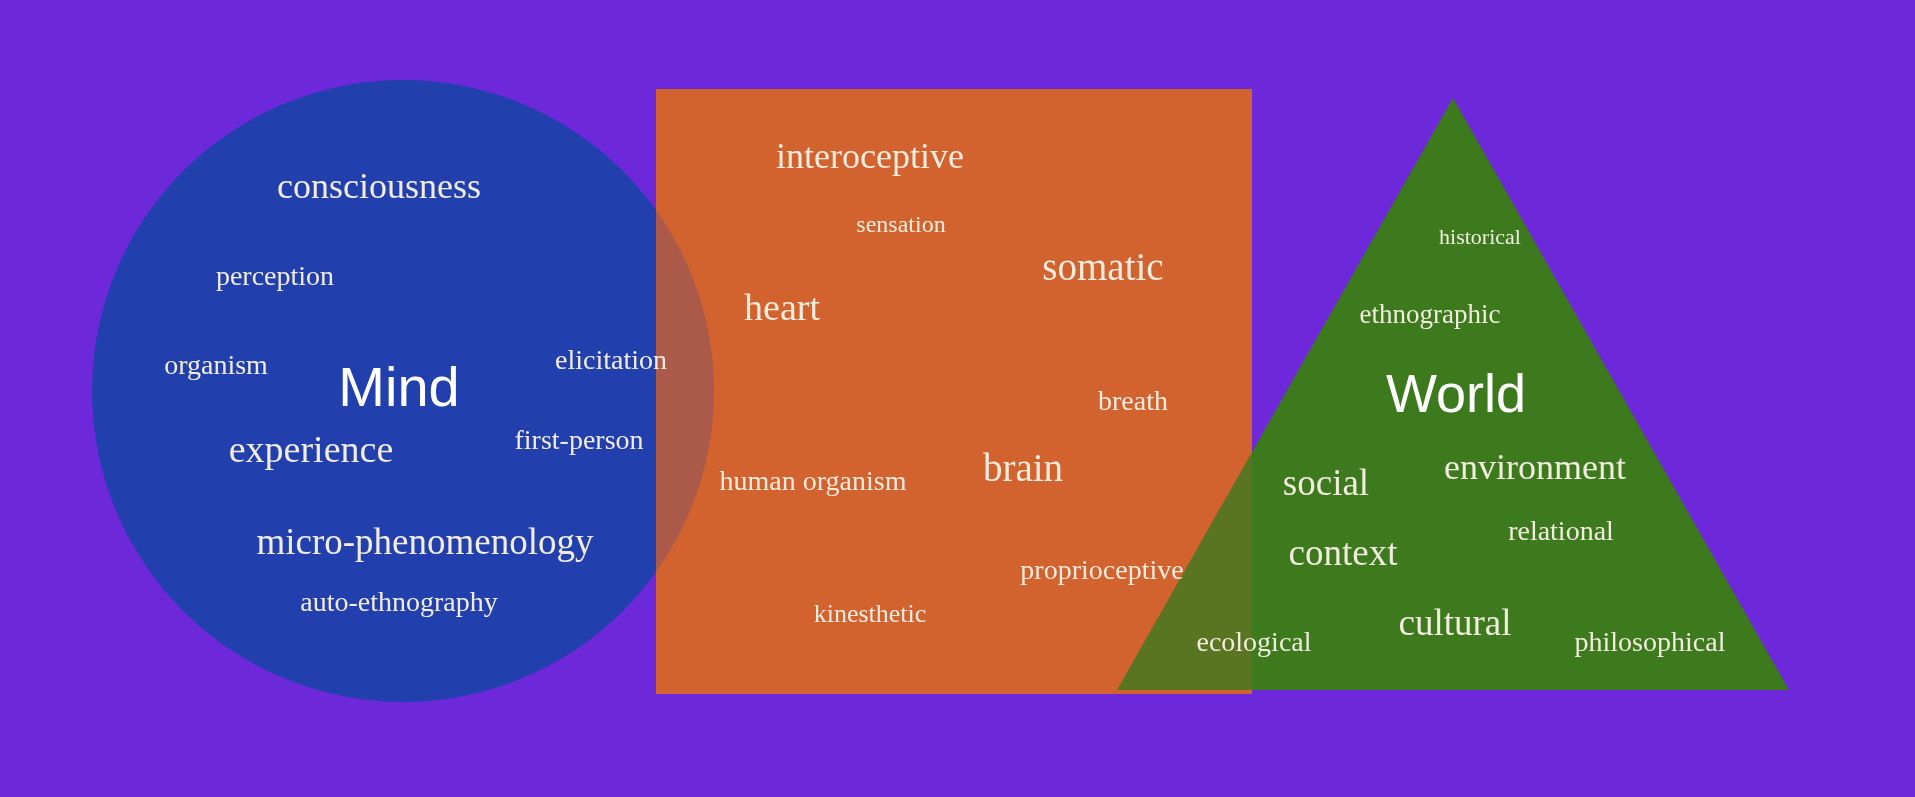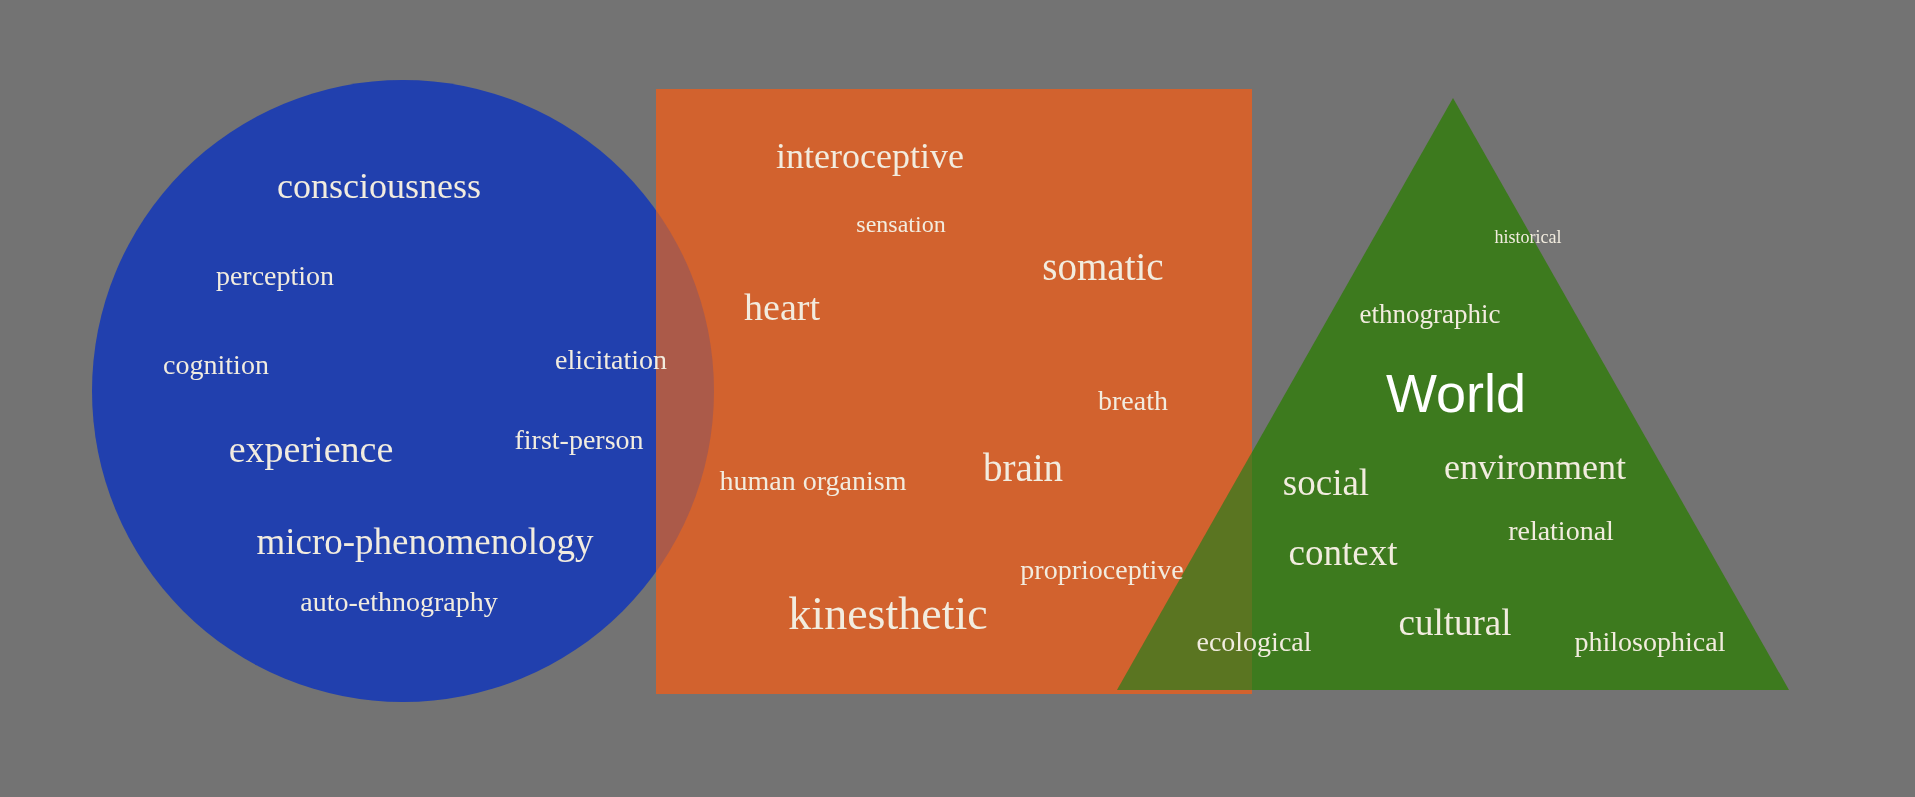--- a/index.html
+++ b/index.html
@@ -4,21 +4,21 @@
 <style>
   html, body {
     margin: 0;
     padding: 0;
     background: #000000;
   }
   #stage {
     position: relative;
     width: 1915px;
     height: 797px;
-    background: #737373;
+    background: #6d28d9;
     overflow: hidden;
     font-family: "Liberation Serif", "DejaVu Serif", serif;
   }
   
   .shape { position: absolute; }
   #mind-circle {
     left: 92px; top: 80px;
     width: 622px; height: 622px;
     border-radius: 50%;
     background: #2140ae;
@@ -79,38 +79,39 @@
   <div id="body-square" class="shape">
     <div class="circle-overlap"></div>
   </div>
 
   <div id="world-triangle" class="shape">
     <div class="square-overlap"></div>
   </div>
 
   <span class="kw" style="left:379px;top:186px;font-size:36px">consciousness</span>
   <span class="kw" style="left:275px;top:276px;font-size:28px">perception</span>
-  <span class="kw" style="left:216px;top:365px;font-size:28px">cognition</span>
+  <span class="kw" style="left:216px;top:365px;font-size:28px">organism</span>
   <span class="kw" style="left:611px;top:360px;font-size:28px">elicitation</span>
   <span class="kw" style="left:311px;top:449px;font-size:38px">experience</span>
   <span class="kw" style="left:579px;top:440px;font-size:28px">first-person</span>
   <span class="kw" style="left:425px;top:541px;font-size:37px">micro-phenomenology</span>
   <span class="kw" style="left:399px;top:602px;font-size:28px">auto-ethnography</span>
+  <span class="shape-label" style="left:399px;top:387px;font-size:56px">Mind</span>
 
   <span class="kw" style="left:870px;top:156px;font-size:36px">interoceptive</span>
   <span class="kw" style="left:901px;top:224px;font-size:24px">sensation</span>
   <span class="kw" style="left:1103px;top:266px;font-size:39px">somatic</span>
   <span class="kw" style="left:782px;top:307px;font-size:38px">heart</span>
   <span class="kw" style="left:1133px;top:401px;font-size:28px">breath</span>
   <span class="kw" style="left:1023px;top:467px;font-size:39px">brain</span>
   <span class="kw" style="left:813px;top:481px;font-size:28px">human organism</span>
   <span class="kw" style="left:1102px;top:570px;font-size:28px">proprioceptive</span>
-  <span class="kw" style="left:888px;top:614px;font-size:46px">kinesthetic</span>
+  <span class="kw" style="left:870px;top:614px;font-size:26px">kinesthetic</span>
 
-  <span class="kw" style="left:1528px;top:237px;font-size:18px">historical</span>
+  <span class="kw" style="left:1480px;top:237px;font-size:22px">historical</span>
   <span class="kw" style="left:1430px;top:314px;font-size:27px">ethnographic</span>
   <span class="kw" style="left:1326px;top:482px;font-size:37px">social</span>
   <span class="kw" style="left:1535px;top:467px;font-size:36px">environment</span>
   <span class="kw" style="left:1343px;top:552px;font-size:37px">context</span>
   <span class="kw" style="left:1561px;top:531px;font-size:28px">relational</span>
   <span class="kw" style="left:1254px;top:642px;font-size:28px">ecological</span>
   <span class="kw" style="left:1455px;top:622px;font-size:37px">cultural</span>
   <span class="kw" style="left:1650px;top:642px;font-size:28px">philosophical</span>
   <span class="shape-label" style="left:1456px;top:393px;font-size:54px">World</span>
 

